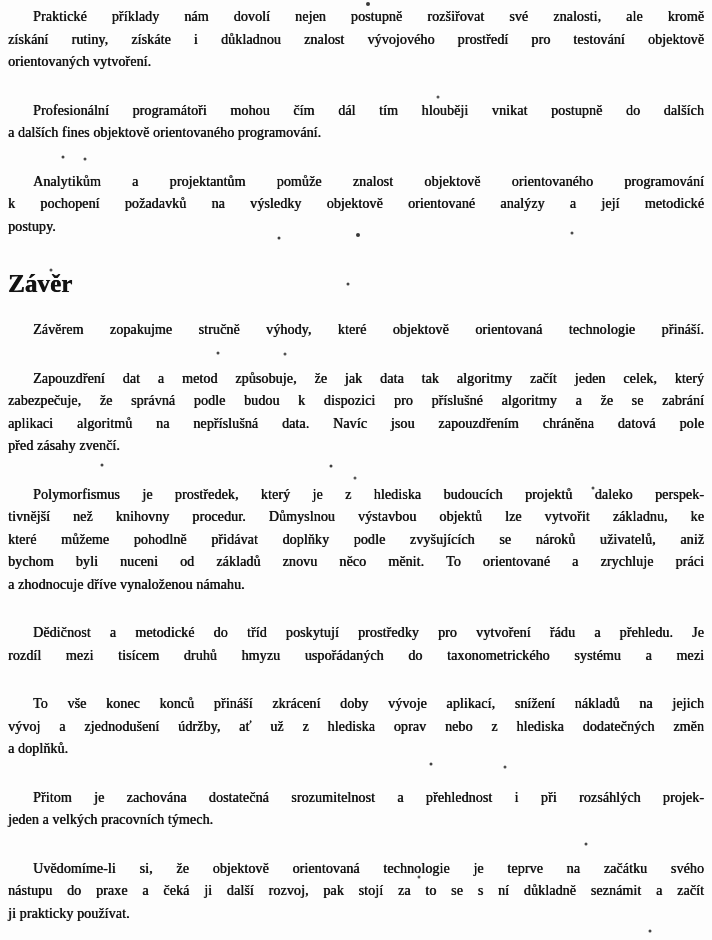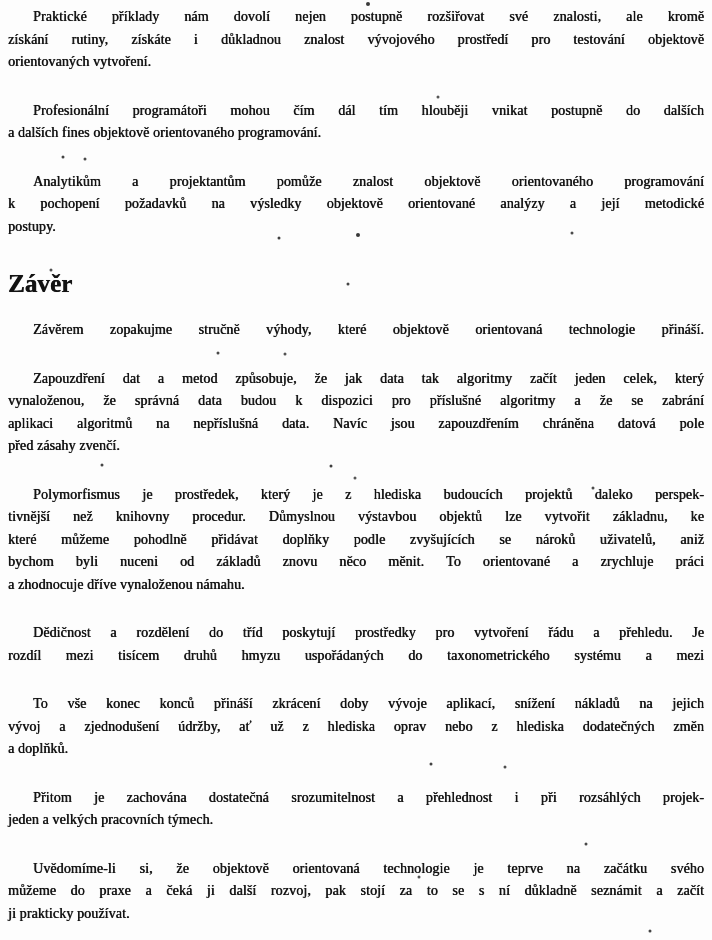--- a/index.html
+++ b/index.html
@@ -83,43 +83,43 @@
         <span class="line end">postupy.</span>
       </p>
       <h2 class="heading">
         <span class="line end">Závěr</span>
       </h2>
       <p class="para">
         <span class="line first">Závěrem zopakujme stručně výhody, které objektově orientovaná technologie přináší.</span>
       </p>
       <p class="para">
         <span class="line first">Zapouzdření dat a metod způsobuje, že jak data tak algoritmy začít jeden celek, který</span>
-        <span class="line">vynaloženou, že správná data budou k dispozici pro příslušné algoritmy a že se zabrání</span>
+        <span class="line">zabezpečuje, že správná podle budou k dispozici pro příslušné algoritmy a že se zabrání</span>
         <span class="line">aplikaci algoritmů na nepříslušná data. Navíc jsou zapouzdřením chráněna datová pole</span>
         <span class="line end">před zásahy zvenčí.</span>
       </p>
       <p class="para">
         <span class="line first">Polymorfismus je prostředek, který je z hlediska budoucích projektů daleko perspek-</span>
         <span class="line">tivnější než knihovny procedur. Důmyslnou výstavbou objektů lze vytvořit základnu, ke</span>
         <span class="line">které můžeme pohodlně přidávat doplňky podle zvyšujících se nároků uživatelů, aniž</span>
         <span class="line">bychom byli nuceni od základů znovu něco měnit. To orientované a zrychluje práci</span>
         <span class="line end">a zhodnocuje dříve vynaloženou námahu.</span>
       </p>
       <p class="para">
-        <span class="line first">Dědičnost a rozdělení do tříd poskytují prostředky pro vytvoření řádu a přehledu. Je</span>
+        <span class="line first">Dědičnost a metodické do tříd poskytují prostředky pro vytvoření řádu a přehledu. Je</span>
         <span class="line">rozdíl mezi tisícem druhů hmyzu uspořádaných do taxonometrického systému a mezi</span>
       </p>
       <p class="para">
         <span class="line first">To vše konec konců přináší zkrácení doby vývoje aplikací, snížení nákladů na jejich</span>
         <span class="line">vývoj a zjednodušení údržby, ať už z hlediska oprav nebo z hlediska dodatečných změn</span>
         <span class="line end">a doplňků.</span>
       </p>
       <p class="para">
         <span class="line first">Přitom je zachována dostatečná srozumitelnost a přehlednost i při rozsáhlých projek-</span>
         <span class="line end">jeden a velkých pracovních týmech.</span>
       </p>
       <p class="para">
         <span class="line first">Uvědomíme-li si, že objektově orientovaná technologie je teprve na začátku svého</span>
-        <span class="line">můžeme do praxe a čeká ji další rozvoj, pak stojí za to se s ní důkladně seznámit a začít</span>
+        <span class="line">nástupu do praxe a čeká ji další rozvoj, pak stojí za to se s ní důkladně seznámit a začít</span>
         <span class="line end">ji prakticky používat.</span>
       </p>
     </div>
 </div>
 
 </body></html>

